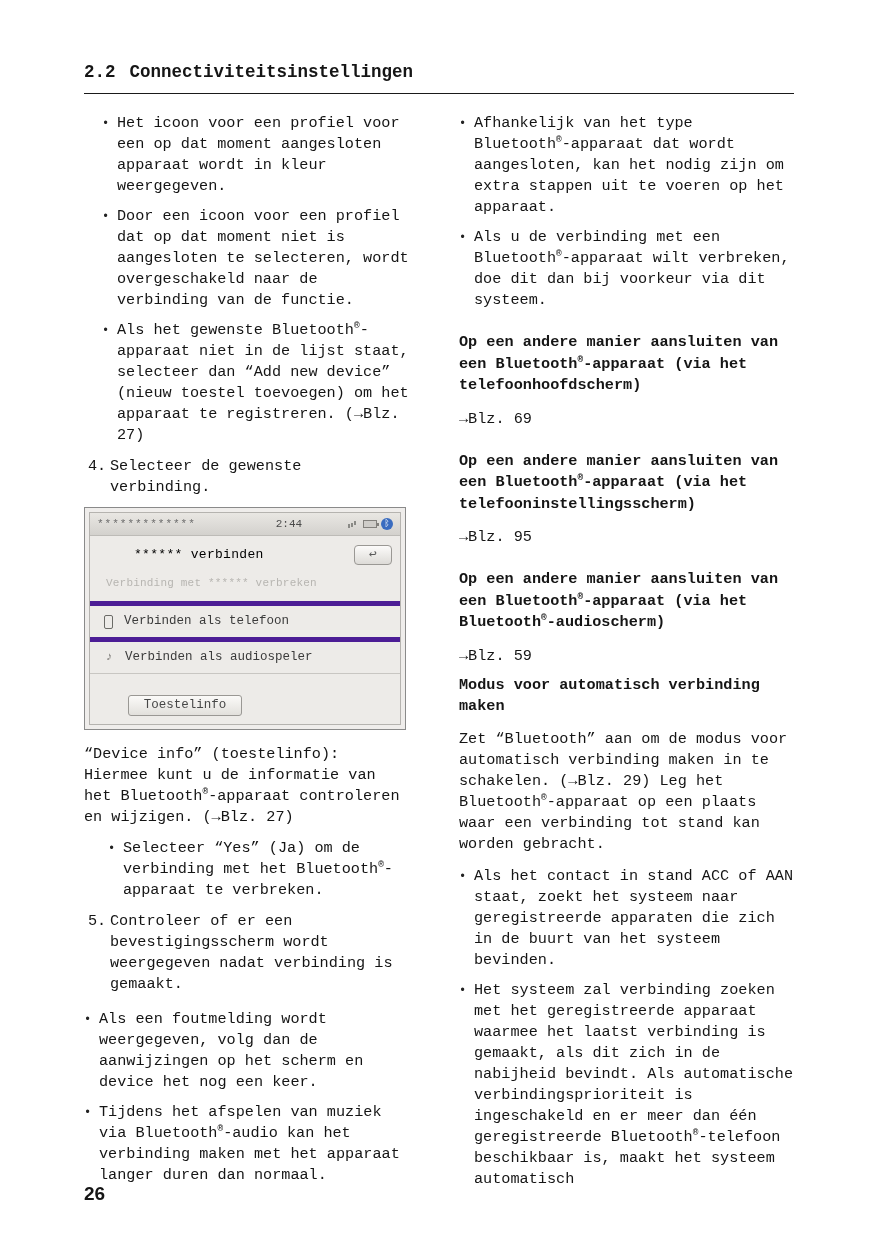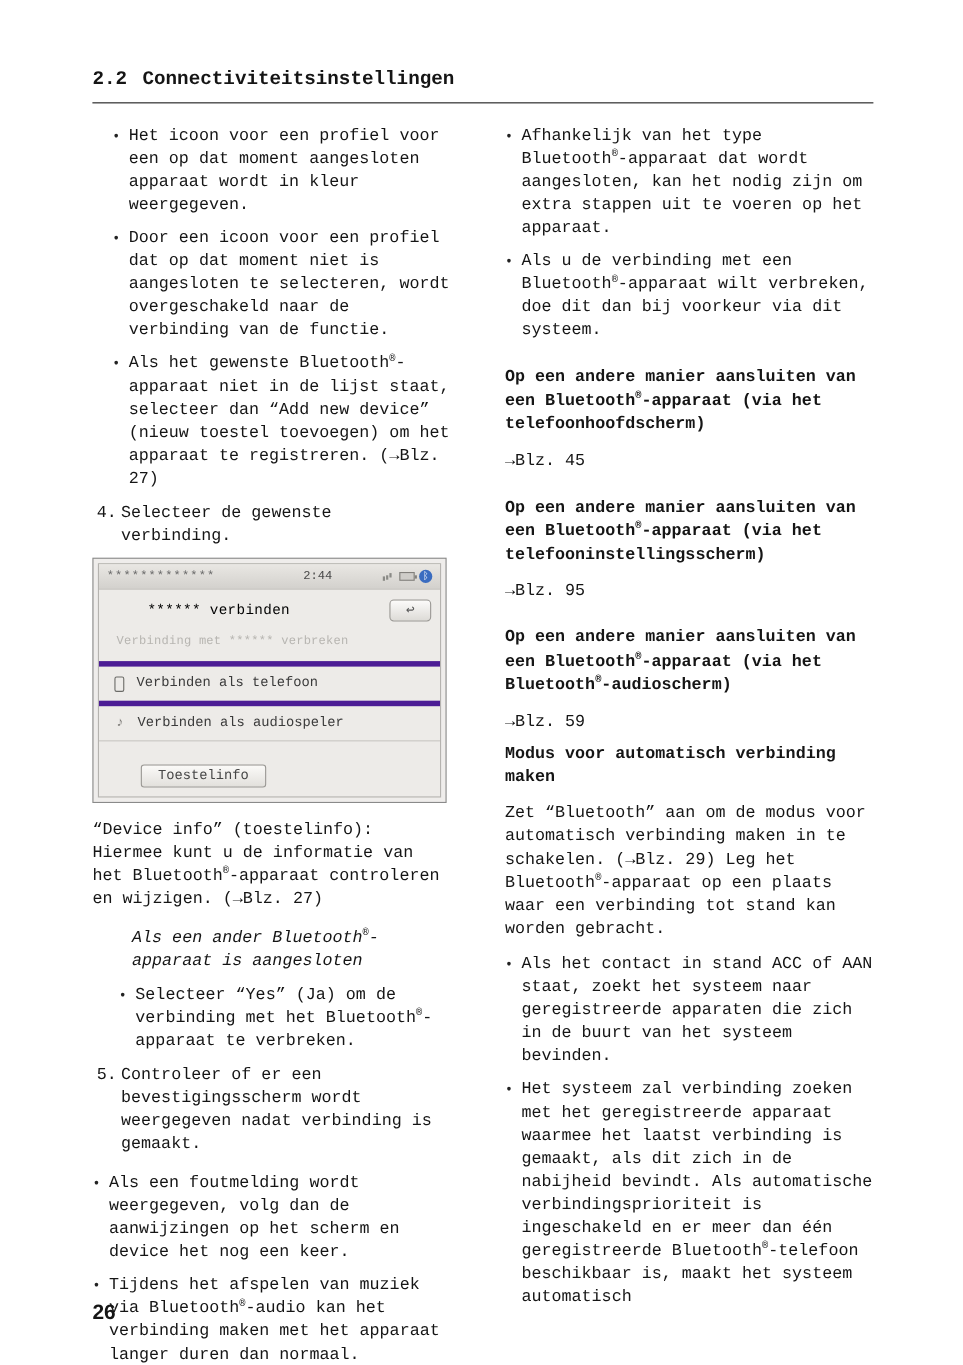--- a/index.html
+++ b/index.html
@@ -170,21 +170,20 @@
             <span>Verbinden als audiospeler</span>
           </div>
           <div class="shot-footer">
             <span class="device-btn">Toestelinfo</span>
           </div>
         </div>
       </div>
 
       <p class="para">“Device info” (toestelinfo): Hiermee kunt u de informatie van het Bluetooth<sup class="reg">®</sup>-apparaat controleren en wijzigen. (→Blz. 27)</p>
 
-      <p class="italic-note">Als een ander Bluetooth<sup class="reg">®</sup>-apparaat is aangesloten</p>
 
       <div class="bullet indent2">
         <span class="marker">•</span>
         <span class="btext">Selecteer “Yes” (Ja) om de verbinding met het Bluetooth<sup class="reg">®</sup>-apparaat te verbreken.</span>
       </div>
 
       <div class="step">
         <span class="num">5.</span>
         <span>Controleer of er een bevestigingsscherm wordt weergegeven nadat verbinding is gemaakt.</span>
       </div>
@@ -210,21 +209,21 @@
           <span class="btext">Afhankelijk van het type Bluetooth<sup class="reg">®</sup>-apparaat dat wordt aangesloten, kan het nodig zijn om extra stappen uit te voeren op het apparaat.</span>
         </div>
         <div class="bullet">
           <span class="marker">•</span>
           <span class="btext">Als u de verbinding met een Bluetooth<sup class="reg">®</sup>-apparaat wilt verbreken, doe dit dan bij voorkeur via dit systeem.</span>
         </div>
       </div>
 
       <div>
         <div class="sec-heading">Op een andere manier aansluiten van een Bluetooth<sup class="reg">®</sup>-apparaat (via het telefoonhoofdscherm)</div>
-        <div class="sec-ref">→Blz. 45</div>
+        <div class="sec-ref">→Blz. 69</div>
       </div>
 
       <div>
         <div class="sec-heading">Op een andere manier aansluiten van een Bluetooth<sup class="reg">®</sup>-apparaat (via het telefooninstellingsscherm)</div>
         <div class="sec-ref">→Blz. 95</div>
       </div>
 
       <div>
         <div class="sec-heading">Op een andere manier aansluiten van een Bluetooth<sup class="reg">®</sup>-apparaat (via het Bluetooth<sup class="reg">®</sup>-audioscherm)</div>
         <div class="sec-ref">→Blz. 59</div>

